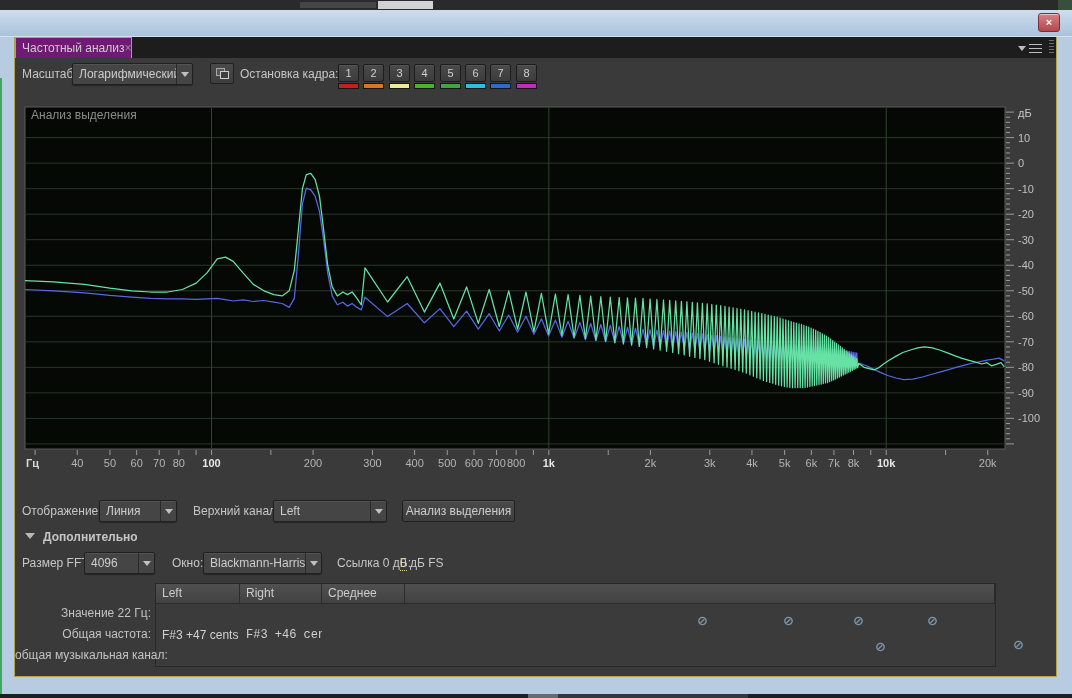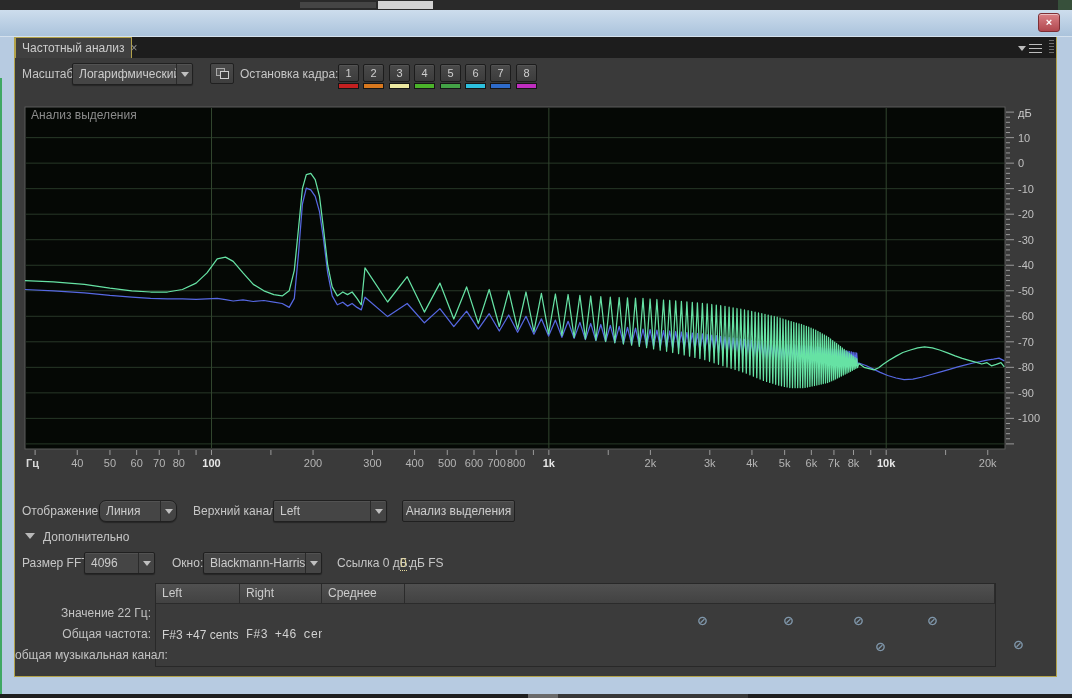--- a/index.html
+++ b/index.html
@@ -22,22 +22,22 @@
     background:linear-gradient(#cddded,#a9c2db); box-shadow:inset 0 -1px 0 rgba(255,255,255,.5); }
   .close-btn { position:absolute; left:1038px; top:3px; width:22px; height:19px;
     background:linear-gradient(#da8186,#b1484f); border:1px solid #7d2f35; border-radius:3px;
     color:#fff; font-size:11px; font-weight:bold; text-align:center; line-height:17px;
     box-shadow:inset 0 1px 0 rgba(255,255,255,.5); cursor:pointer; }
 
   
   .app { position:absolute; left:14px; top:37px; width:1043px; height:640px; background:#3a3a3a;
     border-left:1px solid #b2a24a; border-right:1px solid #b2a24a; border-bottom:1px solid #b2a24a; }
   .tabbar { position:absolute; left:0; top:0; width:1041px; height:21px; background:#1d1d1d; }
-  .tab { position:absolute; left:0; top:0; width:117px; height:21px; background:#404040;
-    border:1px solid #b2a24a; border-bottom:none; display:flex; align-items:center; gap:6px; padding:0 0; }
+  .tab { position:absolute; left:0; top:0; width:117px; height:21px; background:#701a75;
+    border:1px solid #b2a24a; border-bottom:none; display:flex; align-items:center; gap:0; padding:0 6px; }
   .tab-grip { width:5px; height:13px;
     background-image:repeating-linear-gradient(to bottom,#777 0 1px,transparent 1px 3px); }
   .tab-title { font-size:12px; color:#cccccc; white-space:nowrap; }
   .tab-close { color:#8f8f8f; font-size:12px; line-height:12px; cursor:pointer; }
   .panel-menu { position:absolute; left:1003px; top:5px; width:26px; height:12px; display:flex; align-items:center; gap:3px; cursor:pointer; }
   .pm-tri { width:0; height:0; border-left:4px solid transparent; border-right:4px solid transparent; border-top:5px solid #bdbdbd; }
   .pm-bars { width:13px; height:9px; background-image:repeating-linear-gradient(to bottom,#bdbdbd 0 1px,transparent 1px 4px); }
   .panel-grip { position:absolute; left:1034px; top:3px; width:5px; height:15px;
     background-image:repeating-linear-gradient(to bottom,#6c6c6c 0 1px,transparent 1px 3px); }
 
@@ -309,37 +309,37 @@
           <text x="994" y="191.76119402985074" fill="#c0c0c0" font-size="11" font-family="Liberation Sans, DejaVu Sans, sans-serif">-50</text>
           <text x="994" y="217.28358208955223" fill="#c0c0c0" font-size="11" font-family="Liberation Sans, DejaVu Sans, sans-serif">-60</text>
           <text x="994" y="242.80597014925374" fill="#c0c0c0" font-size="11" font-family="Liberation Sans, DejaVu Sans, sans-serif">-70</text>
           <text x="994" y="268.32835820895525" fill="#c0c0c0" font-size="11" font-family="Liberation Sans, DejaVu Sans, sans-serif">-80</text>
           <text x="994" y="293.85074626865674" fill="#c0c0c0" font-size="11" font-family="Liberation Sans, DejaVu Sans, sans-serif">-90</text>
           <text x="994" y="319.3731343283582" fill="#c0c0c0" font-size="11" font-family="Liberation Sans, DejaVu Sans, sans-serif">-100</text>
         </g>
       </svg>
 
     <div class="lbl" style="left:7px; top:463px;">Отображение:</div>
-    <div class="dd" style="left:84px; top:463px; width:78px;border-radius:7px;">
+    <div class="dd" style="left:84px; top:463px; width:78px;">
       <span class="val">Линия</span>
       <span class="arr">
           <span class="chev"></span>
         </span>
     </div>
     <div class="lbl" style="left:178px; top:463px;">Верхний канал:</div>
     <div class="dd" style="left:258px; top:463px; width:114px;">
       <span class="val">Left</span>
       <span class="arr">
           <span class="chev"></span>
         </span>
     </div>
     <div class="pushbtn" style="left:387px; top:463px; width:113px;">Анализ выделения</div>
 
     <div class="tri-down" style="left:10px; top:496px;"></div>
-    <div class="lbl" style="left:28px; top:489px;">Дополнительно</div>
+    <div class="lbl" style="left:28px; top:489px;font-weight:bold;">Дополнительно</div>
 
     <div class="lbl" style="left:7px; top:515px;">Размер FFT:</div>
     <div class="dd" style="left:69px; top:515px; width:71px;">
       <span class="val">4096</span>
       <span class="arr">
           <span class="chev"></span>
         </span>
     </div>
     <div class="lbl" style="left:157px; top:515px;">Окно:</div>
     <div class="dd" style="left:188px; top:515px; width:119px;">

